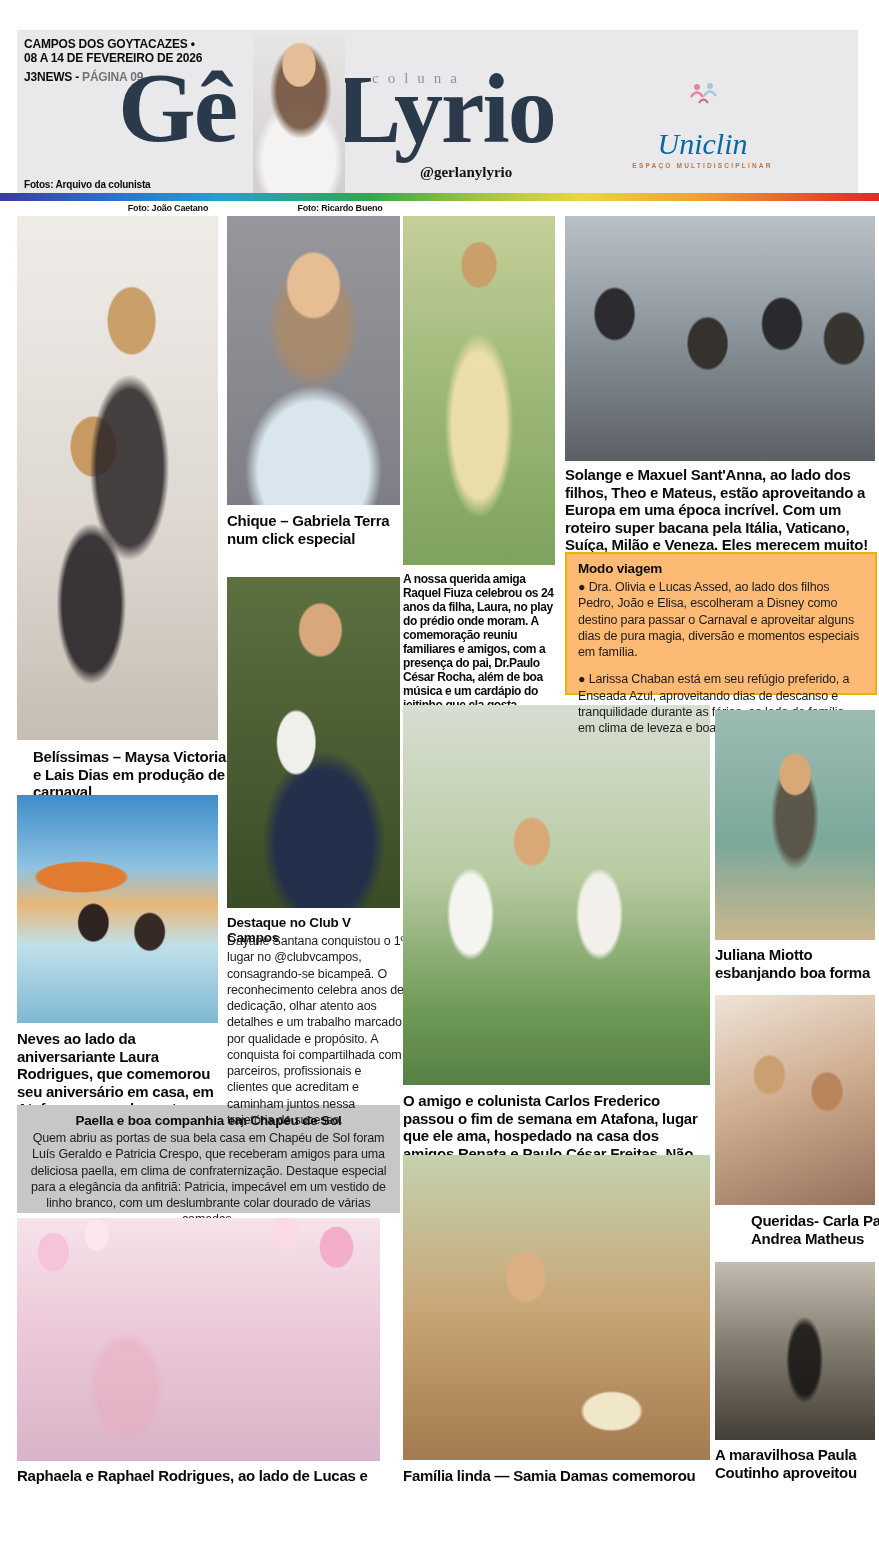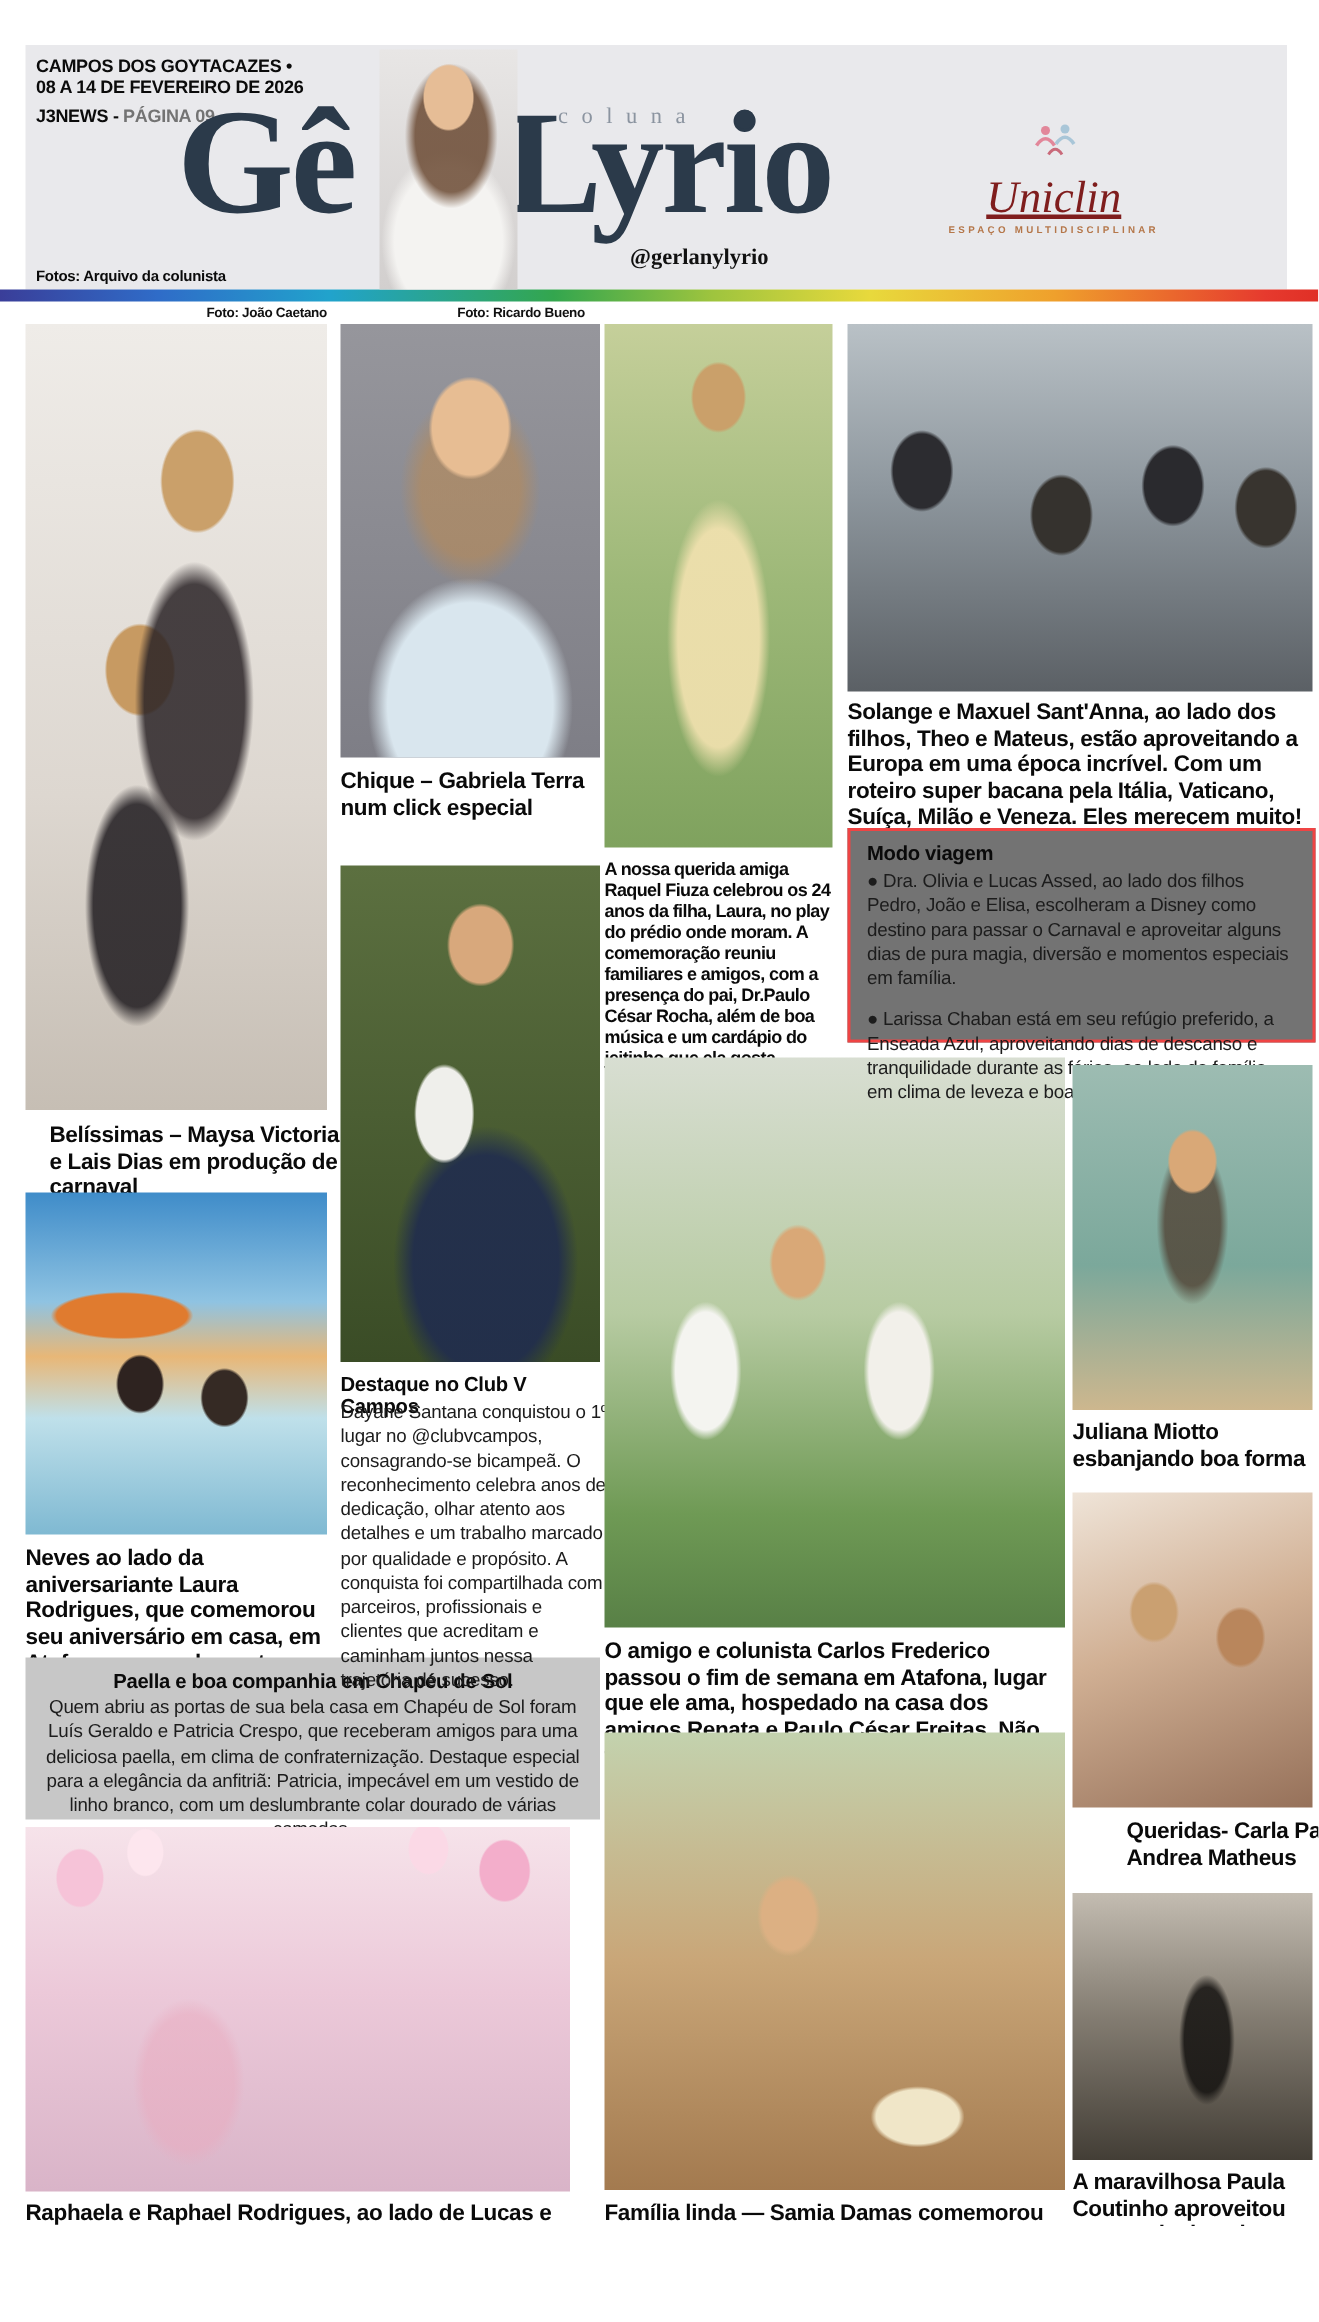--- a/index.html
+++ b/index.html
@@ -27,35 +27,35 @@
       color:#111;z-index:3;}
   .ph-columnist{left:253px;top:33px;width:92px;height:160px;z-index:2;
     background:
       radial-gradient(26px 34px at 50% 20%, #e6bd96 62%, transparent 66%),
       radial-gradient(50px 78px at 52% 36%, rgba(107,74,51,.85) 48%, transparent 62%),
       radial-gradient(62px 84px at 50% 80%, #f4f3f1 58%, transparent 72%),
       linear-gradient(180deg,#e8e6e5 0%,#d2cfce 100%);}
   
   .uniclin-wrap{left:615px;top:82px;width:175px;height:66px;z-index:3;text-align:center;}
   .uniclin-name{font-family:"Liberation Serif",serif;font-style:italic;font-size:30px;
-      color:#7f1d1d;line-height:1;margin-top:4px;text-decoration:underline;}
+      color:#0369a1;line-height:1;margin-top:17px;}
   .uniclin-tag{font-size:6.5px;letter-spacing:2.2px;color:#b5774a;margin-top:3px;font-weight:bold;}
   
-  .credit{font-size:9px;font-weight:bold;letter-spacing:-0.2px;text-align:right;color:#111;}
+  .credit{font-size:9px;font-weight:bold;letter-spacing:-0.2px;text-align:center;color:#111;}
   .credit1{left:118px;top:203px;width:100px;}
   .credit2{left:290px;top:203px;width:100px;}
   
   .cap{font-weight:bold;font-size:15px;line-height:1.17;letter-spacing:-0.25px;color:#0a0a0a;}
   .body-text{font-weight:normal;font-size:12.5px;line-height:1.3;letter-spacing:-0.15px;color:#1c1c1c;}
   .block-title{font-weight:bold;font-size:13.5px;letter-spacing:-0.2px;color:#0a0a0a;}
   .tight{font-size:12px;letter-spacing:-0.4px;line-height:1.17;}
   
   .paella-box{left:17px;top:1105px;width:363px;height:92px;background:#c7c7c7;padding:8px 10px;text-align:center;}
   .paella-box .block-title{margin-bottom:2px;}
-  .modo-box{left:565px;top:552px;width:286px;height:125px;background:#737373;border:2px solid #ef4444;
+  .modo-box{left:565px;top:552px;width:286px;height:125px;background:#fdba74;border:2px solid #eab308;
       padding:7px 11px;}
   .modo-box .block-title{margin-bottom:3px;}
   .modo-box p{margin:0 0 11px 0;}
   
   .photo{position:absolute;background-size:cover;}
   .ph-carnaval{left:17px;top:216px;width:201px;height:524px;background:
       radial-gradient(40px 56px at 57% 20%, #caa06a 58%, transparent 62%),
       radial-gradient(64px 150px at 56% 48%, rgba(42,35,38,.85) 52%, transparent 62%),
       radial-gradient(38px 50px at 38% 44%, #c79a62 58%, transparent 62%),
       radial-gradient(56px 130px at 37% 74%, rgba(30,26,30,.85) 52%, transparent 62%),

